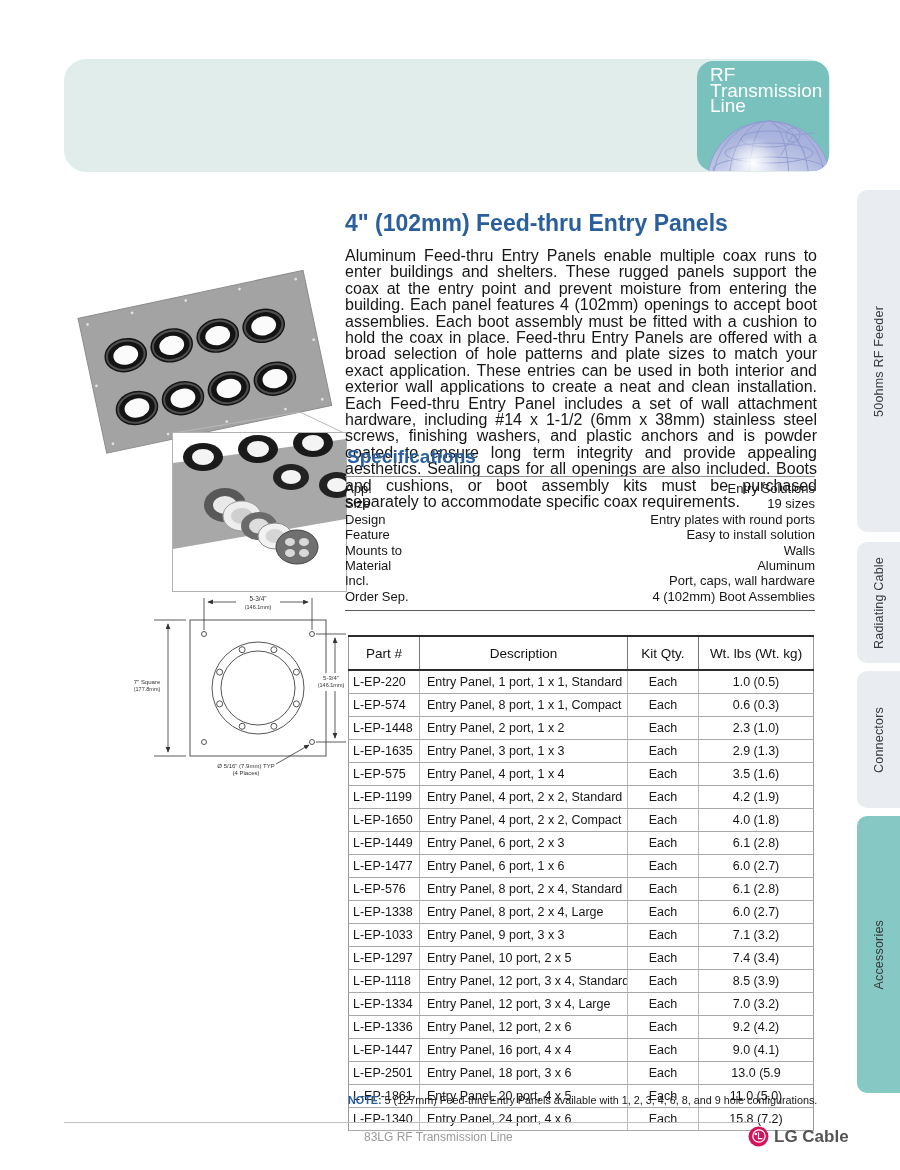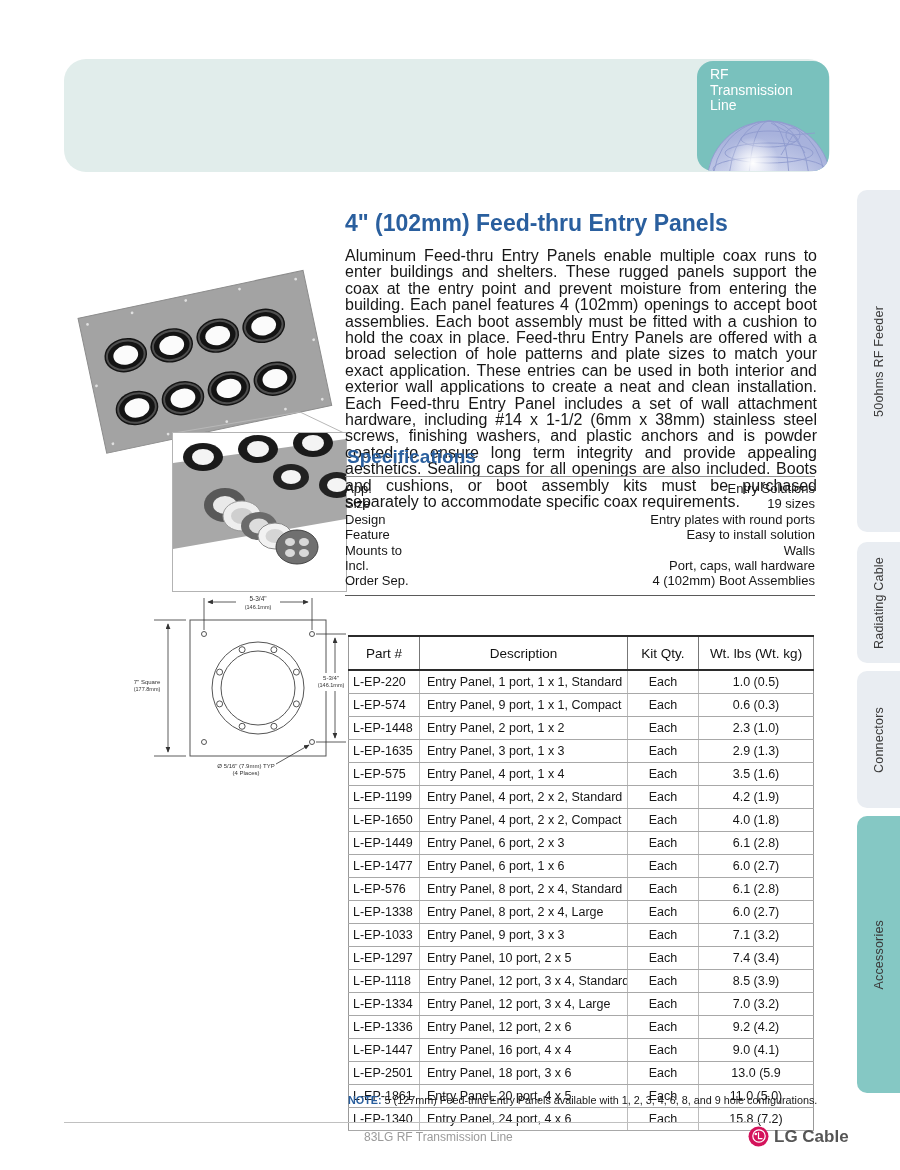--- a/index.html
+++ b/index.html
@@ -5,21 +5,21 @@
   html,body{margin:0;padding:0;}
   .page{position:relative;width:900px;height:1170px;background:#ffffff;
         font-family:"Liberation Sans","DejaVu Sans",sans-serif;overflow:hidden;}
 
   
   .header-band{position:absolute;left:64px;top:59px;width:766px;height:113px;
                background:#e1edeb;border-radius:22px;}
   .badge{position:absolute;left:633px;top:2px;width:132px;height:110px;
          background:#79c1bd;border-radius:16px;overflow:hidden;}
   .badge-text{position:absolute;left:13px;top:6px;color:#ffffff;
-              font-size:14px;line-height:15.5px;z-index:2;}
+              font-size:19px;line-height:15.5px;z-index:2;}
   .globe{position:absolute;left:0;top:0;z-index:1;}
 
   
   .side-tab{position:absolute;left:857px;width:43px;background:#e9edf2;
             border-radius:10px 0 0 10px;display:flex;align-items:center;justify-content:center;}
   .side-tab.active{background:#85c8c4;}
   .side-tab:nth-child(1){top:190px;height:342px;}
   .side-tab:nth-child(2){top:542px;height:121px;}
   .side-tab:nth-child(3){top:671px;height:137px;}
   .side-tab:nth-child(4){top:816px;height:277px;}
@@ -314,20 +314,24 @@
       </div>
       <div class="spec-row">
         <span>Feature</span>
         <span>Easy to install solution</span>
       </div>
       <div class="spec-row">
         <span>Mounts to</span>
         <span>Walls</span>
       </div>
       <div class="spec-row">
+        <span>Material</span>
+        <span>Aluminum</span>
+      </div>
+      <div class="spec-row">
         <span>Incl.</span>
         <span>Port, caps, wall hardware</span>
       </div>
       <div class="spec-row">
         <span>Order Sep.</span>
         <span>4 (102mm) Boot Assemblies</span>
       </div>
     </div>
 
   <table class="parts-table">
@@ -347,21 +351,21 @@
       </thead>
     <tbody id="tbody">
         <tr>
           <td class="c0">L-EP-220</td>
           <td class="c1">Entry Panel, 1 port, 1 x 1, Standard</td>
           <td class="c2">Each</td>
           <td class="c3">1.0 (0.5)</td>
         </tr>
         <tr>
           <td class="c0">L-EP-574</td>
-          <td class="c1">Entry Panel, 9 port, 1 x 1, Compact</td>
+          <td class="c1">Entry Panel, 8 port, 1 x 1, Compact</td>
           <td class="c2">Each</td>
           <td class="c3">0.6 (0.3)</td>
         </tr>
         <tr>
           <td class="c0">L-EP-1448</td>
           <td class="c1">Entry Panel, 2 port, 1 x 2</td>
           <td class="c2">Each</td>
           <td class="c3">2.3 (1.0)</td>
         </tr>
         <tr>

